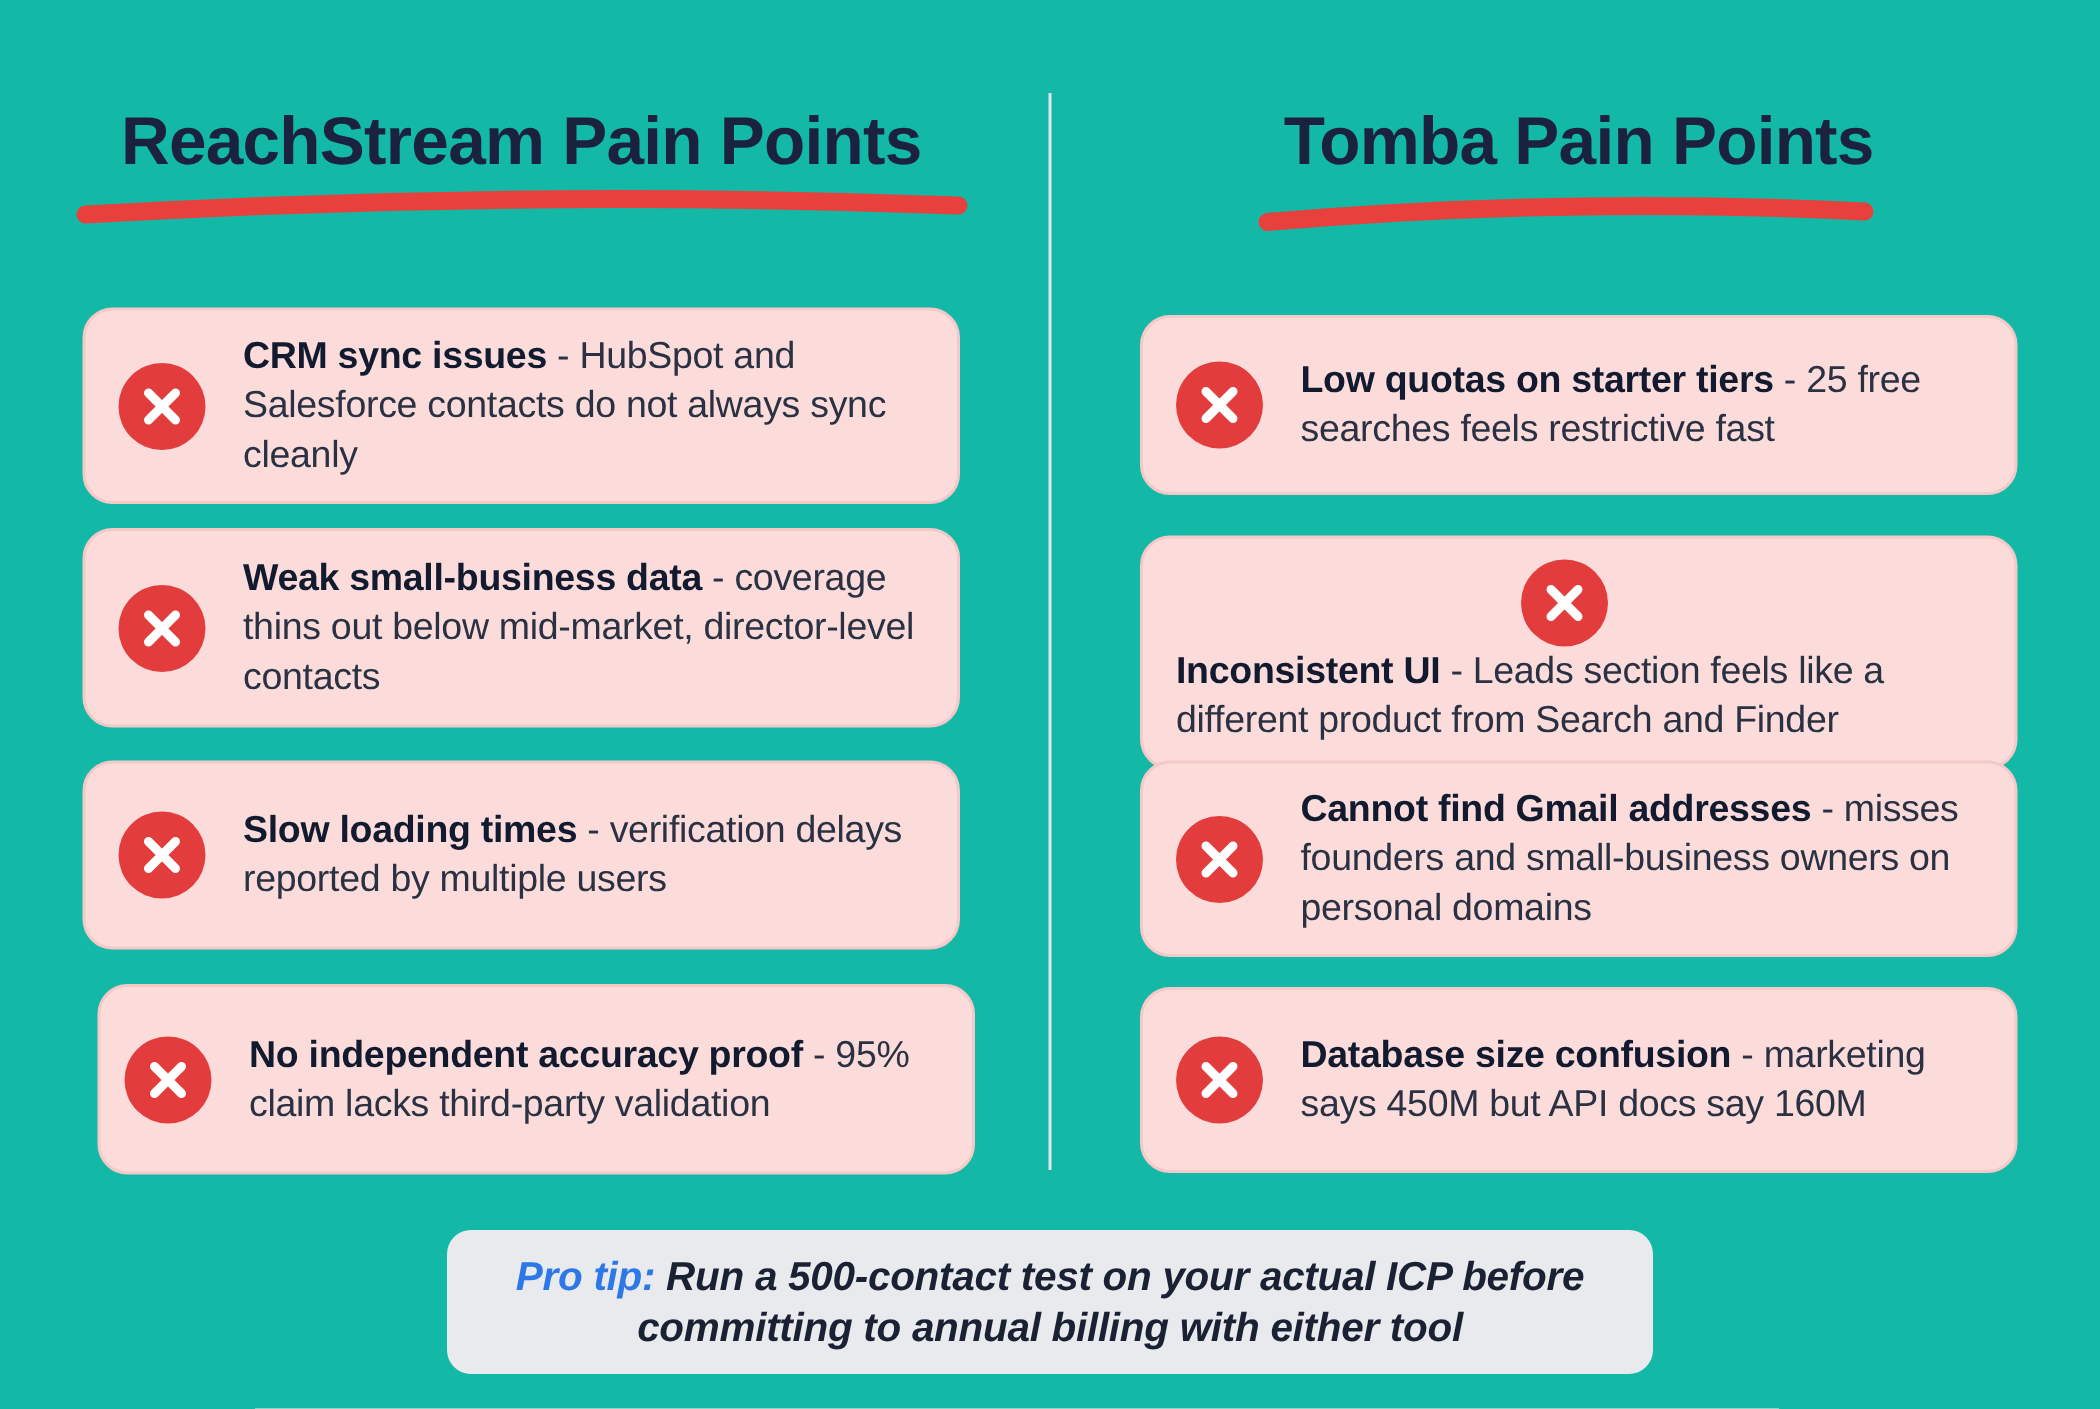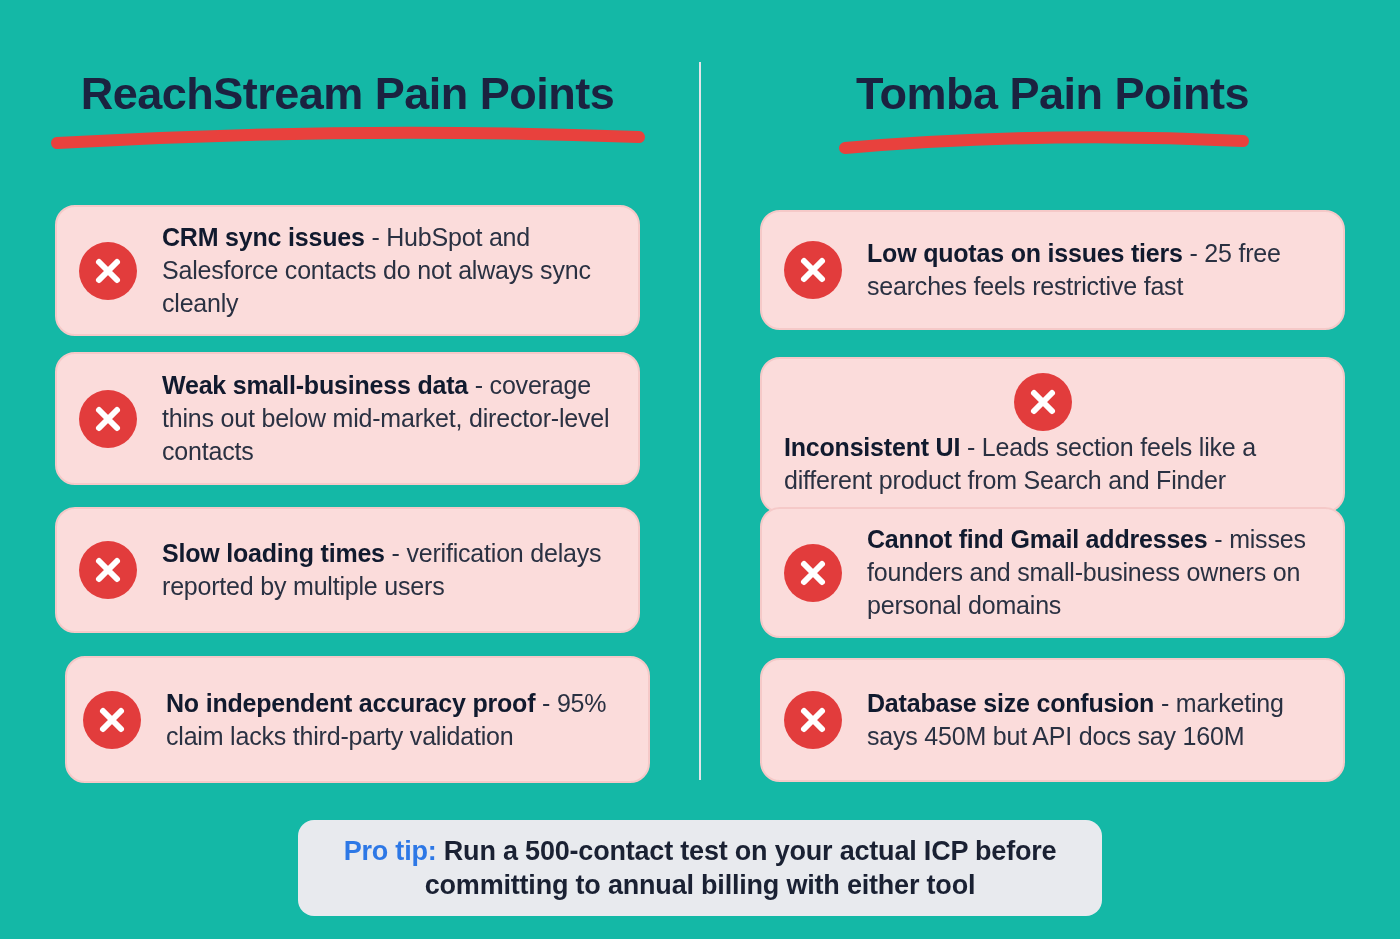--- a/index.html
+++ b/index.html
@@ -83,20 +83,21 @@
     top: 820px;
     width: 804px;
     min-height: 95px;
     background: #e8eaee;
     border-radius: 16px;
     display: flex;
     align-items: center;
     justify-content: center;
     text-align: center;
     padding: 14px 34px;
+    font-style: italic;
   }
   .protip p {
     font-size: 27px;
     line-height: 34px;
     font-weight: bold;
     color: #1a2133;
     letter-spacing: -0.2px;
   }
   .protip .blue { color: #2d78e6; }
 </style>
@@ -152,21 +153,21 @@
     </div>
     <p class="card-text"><strong>No independent accuracy proof</strong><span> - 95% claim lacks third-party validation</span></p>
   </div>
 
   <div class="card c-r1">
     <div class="xcircle">
       <svg width="30" height="30" viewBox="0 0 30 30">
           <path d="M6 6 L24 24 M24 6 L6 24" stroke="#ffffff" stroke-width="6" stroke-linecap="round"></path>
         </svg>
     </div>
-    <p class="card-text"><strong>Low quotas on issues tiers</strong><span> - 25 free searches feels restrictive fast</span></p>
+    <p class="card-text"><strong>Low quotas on starter tiers</strong><span> - 25 free searches feels restrictive fast</span></p>
   </div>
 
   <div class="card c-r2">
     <div class="xcircle">
       <svg width="30" height="30" viewBox="0 0 30 30">
           <path d="M6 6 L24 24 M24 6 L6 24" stroke="#ffffff" stroke-width="6" stroke-linecap="round"></path>
         </svg>
     </div>
     <p class="card-text"><strong>Inconsistent UI</strong><span> - Leads section feels like a different product from Search and Finder</span></p>
   </div>

